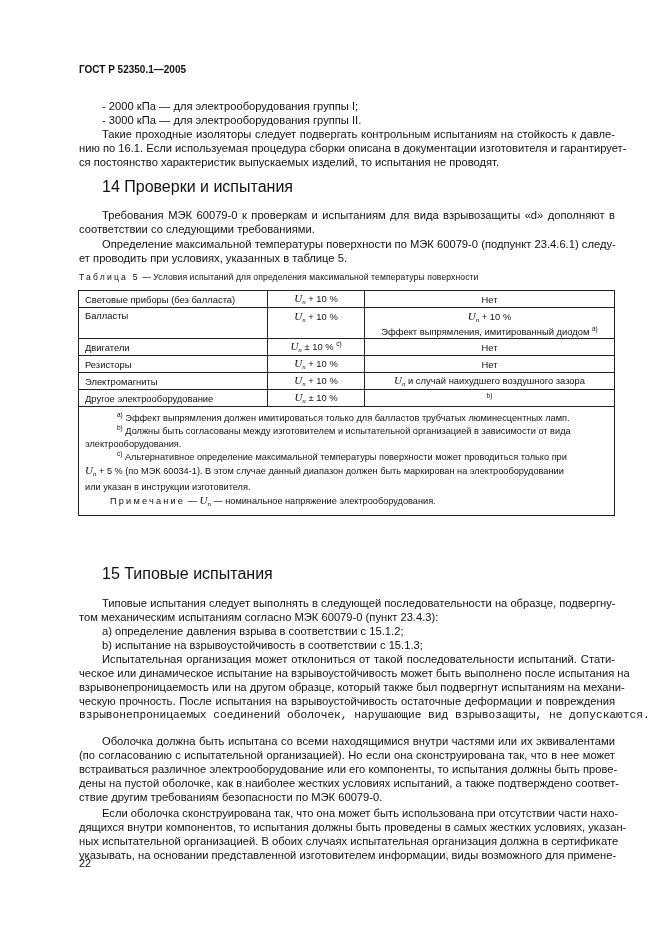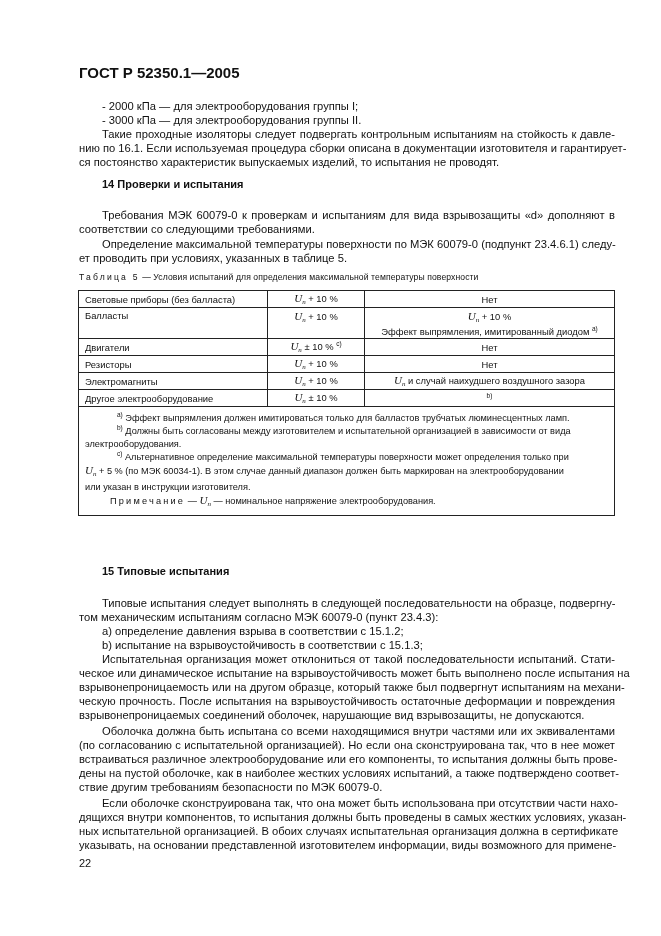--- a/index.html
+++ b/index.html
@@ -1,23 +1,23 @@
 <!DOCTYPE html>
 <html><head>
 <meta charset="utf-8">
 <style>
   html, body { margin:0; padding:0; background:#ffffff; }
   body { width:661px; height:936px; position:relative; overflow:hidden;
          font-family:"Liberation Sans", sans-serif; color:#111; }
   .abs { position:absolute; }
-  .hdr { left:79px; top:64px; font-size:15px; font-weight:bold; }
+  .hdr { left:79px; top:64px; font-size:10px; font-weight:bold; }
   .p { font-size:11.2px; line-height:14px; white-space:nowrap; }
   .ind { padding-left:23px; }
   .just { text-align:justify; text-align-last:justify; width:536px; display:block; }
-  .h2 { font-size:11px; font-weight:bold;text-align:center; }
+  .h2 { font-size:16px; font-weight:normal;text-align:center; }
   .cap { font-size:8.6px; letter-spacing:0.1px; }
   .spaced { letter-spacing:2.2px; }
   table.t { position:absolute; left:78px; top:290px; width:537px; border-collapse:collapse;
             font-size:9.4px; }
   table.t td { border:1px solid #222; padding:0 6px; height:16px; vertical-align:middle; }
   table.t tr.head td { height:34px; text-align:center; font-size:8.2px; line-height:13px;
                        border-bottom:2px solid #111; }
   table.t td.c1 { width:176px; }
   table.t td.c2 { width:84px; text-align:center; }
   table.t td.c3 { text-align:center; }
@@ -89,44 +89,44 @@
   <tr>
     <td class="c1">Другое электрооборудование</td>
     <td class="c2"><span class="u">U</span><span class="sub">n</span><span> ± 10 %</span></td>
     <td class="c3"><sup>b)</sup></td>
   </tr>
   <tr>
     <td class="notes" colspan="3">
       <span class="nind"><sup>a)</sup><span> Эффект выпрямления должен имитироваться только для балластов трубчатых люминесцентных ламп.</span></span>
       <span class="nind"><sup>b)</sup><span> Должны быть согласованы между изготовителем и испытательной организацией в зависимости от вида</span></span>
       <span style="display:block;">электрооборудования.</span>
-      <span class="nind"><sup>c)</sup><span> Альтернативное определение максимальной температуры поверхности может определения только при</span></span>
+      <span class="nind"><sup>c)</sup><span> Альтернативное определение максимальной температуры поверхности может проводиться только при</span></span>
       <span style="display:block;"><span class="u">U</span><span class="sub">n</span><span> + 5 % (по МЭК 60034-1). В этом случае данный диапазон должен быть маркирован на электрооборудовании</span></span>
       <span style="display:block;">или указан в инструкции изготовителя.</span>
       <span class="nind" style="padding-left:25px;"><span class="spaced">Примечание</span> — <span class="u">U</span><span class="sub">n</span><span> — номинальное напряжение электрооборудования.</span></span>
     </td>
   </tr>
 </tbody>
   </table>
 
 <div class="abs h2" style="left:102px;top:565px;">15  Типовые испытания</div>
 <div class="abs p" style="left:79px;top:596px;">
   <span class="just ind" style="width:513px;">Типовые испытания следует выполнять в следующей последовательности на образце, подвергну-</span>
   <span style="display:block;">том механическим испытаниям согласно МЭК 60079-0 (пункт 23.4.3):</span>
   <span class="ind" style="display:block;">a)  определение давления взрыва в соответствии с 15.1.2;</span>
   <span class="ind" style="display:block;">b)  испытание на взрывоустойчивость в соответствии с 15.1.3;</span>
   <span class="just ind" style="width:513px;">Испытательная организация может отклониться от такой последовательности испытаний. Стати-</span>
   <span class="just">ческое или динамическое испытание на взрывоустойчивость может быть выполнено после испытания на</span>
   <span class="just">взрывонепроницаемость или на другом образце, который также был подвергнут испытаниям на механи-</span>
   <span class="just">ческую прочность. После испытания на взрывоустойчивость остаточные деформации и повреждения</span>
-  <span style="display:block;">взрывонепроницаемых соединений оболочек, нарушающие вид взрывозащиты, не допускаются.</span>
-  <span class="just ind" style="width:513px;margin-top:2px;">Оболочка должна быть испытана со всеми находящимися внутри частями или их эквивалентами</span>
+  <span style="display:block;font-family:Liberation Mono, monospace;">взрывонепроницаемых соединений оболочек, нарушающие вид взрывозащиты, не допускаются.</span>
+  <span class="just ind" style="width:513px;margin-top:12px;">Оболочка должна быть испытана со всеми находящимися внутри частями или их эквивалентами</span>
   <span class="just">(по согласованию с испытательной организацией). Но если она сконструирована так, что в нее может</span>
   <span class="just">встраиваться различное электрооборудование или его компоненты, то испытания должны быть прове-</span>
   <span class="just">дены на пустой оболочке, как в наиболее жестких условиях испытаний, а также подтверждено соответ-</span>
   <span style="display:block;">ствие другим требованиям безопасности по МЭК 60079-0.</span>
-  <span class="just ind" style="width:513px;margin-top:2px;">Если оболочке сконструирована так, что она может быть использована при отсутствии части нахо-</span>
+  <span class="just ind" style="width:513px;margin-top:2px;">Если оболочка сконструирована так, что она может быть использована при отсутствии части нахо-</span>
   <span class="just">дящихся внутри компонентов, то испытания должны быть проведены в самых жестких условиях, указан-</span>
   <span class="just">ных испытательной организацией. В обоих случаях испытательная организация должна в сертификате</span>
   <span class="just">указывать, на основании представленной изготовителем информации, виды возможного для примене-</span>
 </div>
 
 <div class="abs pg">22</div>
 
 </body></html>

